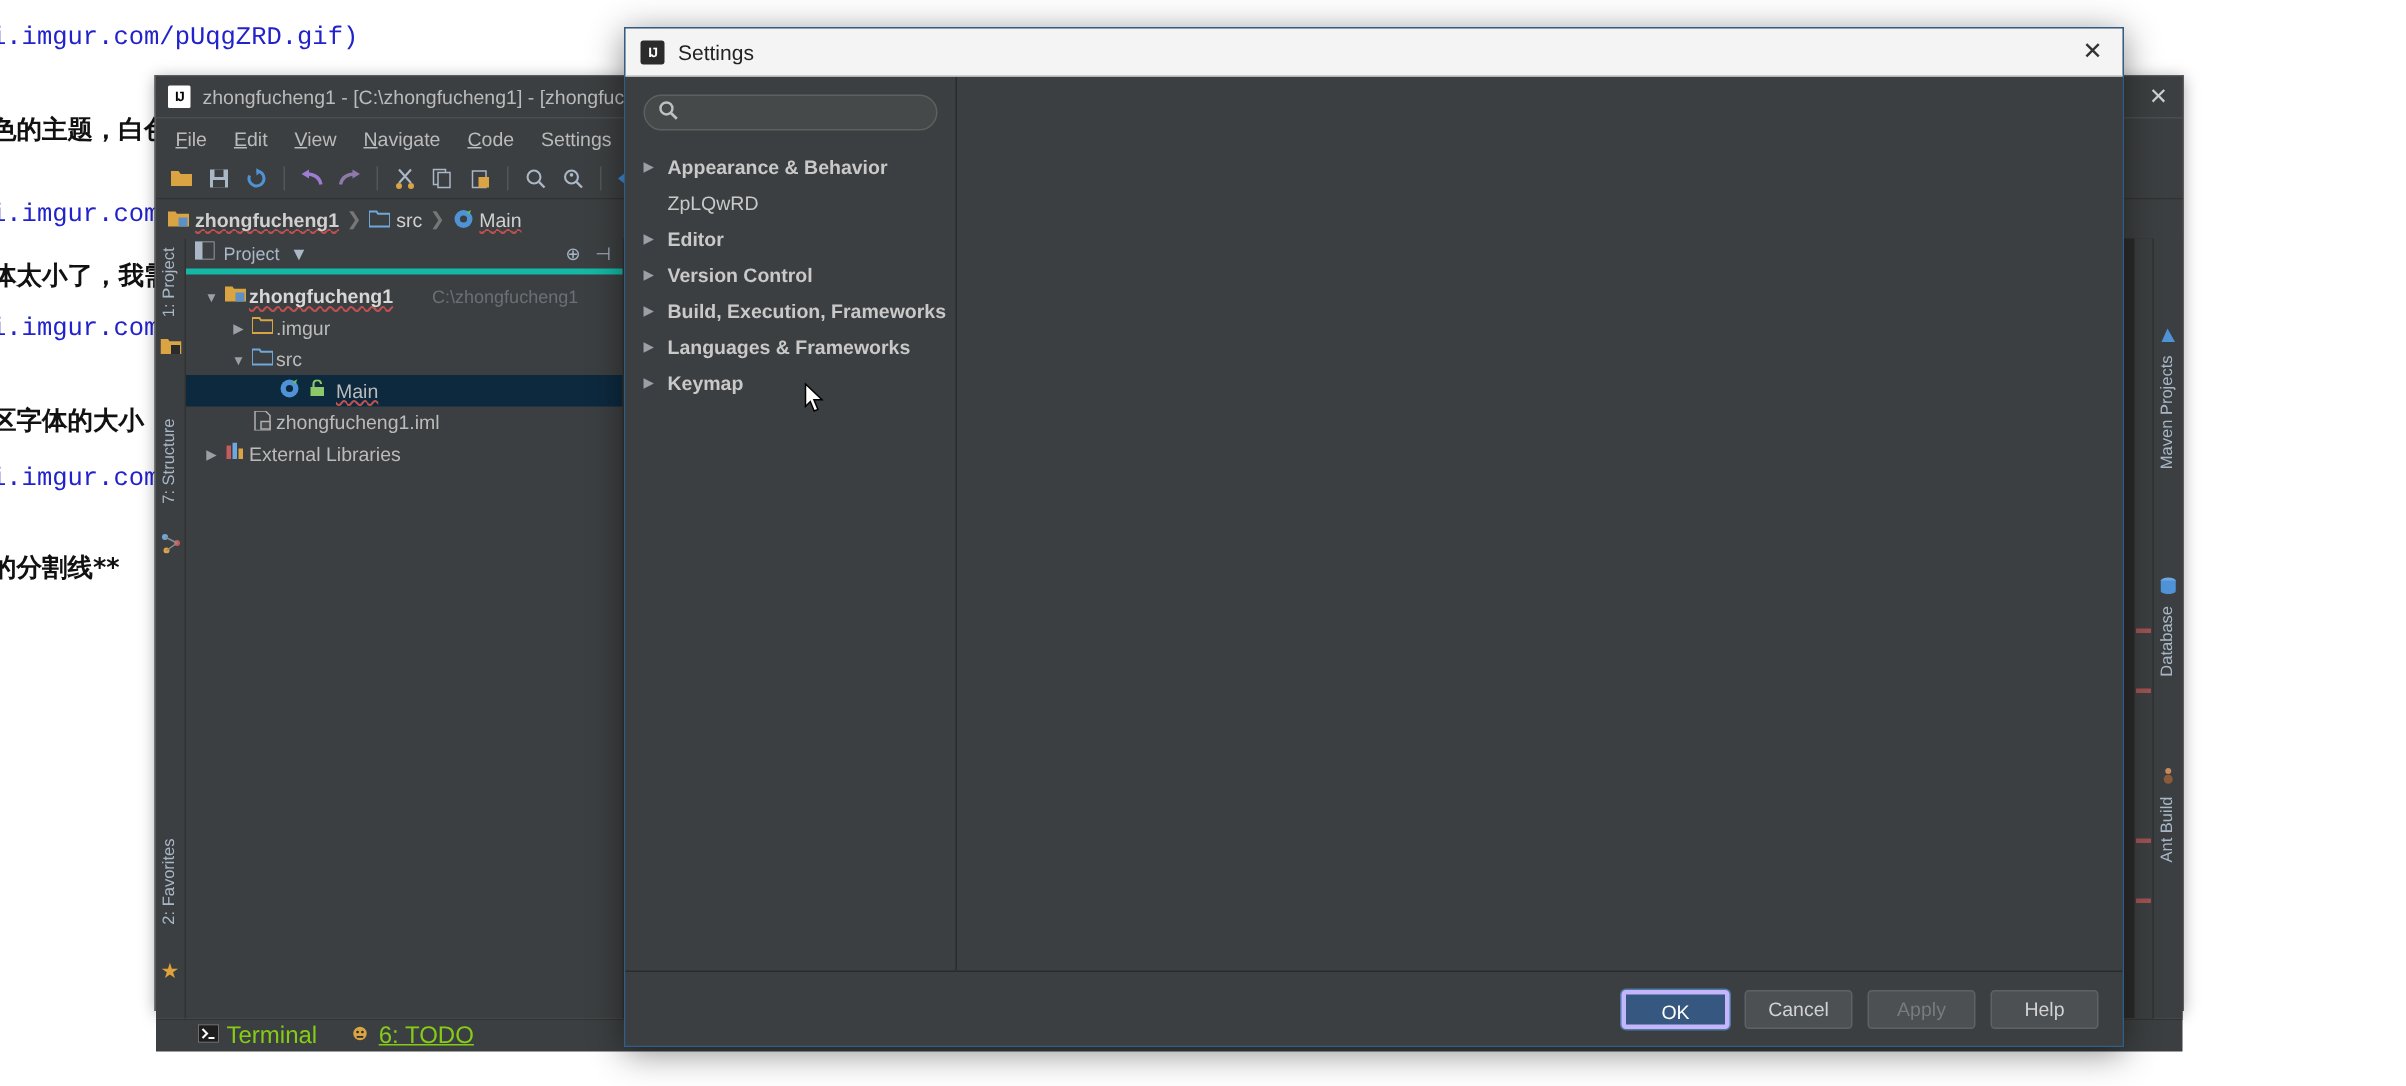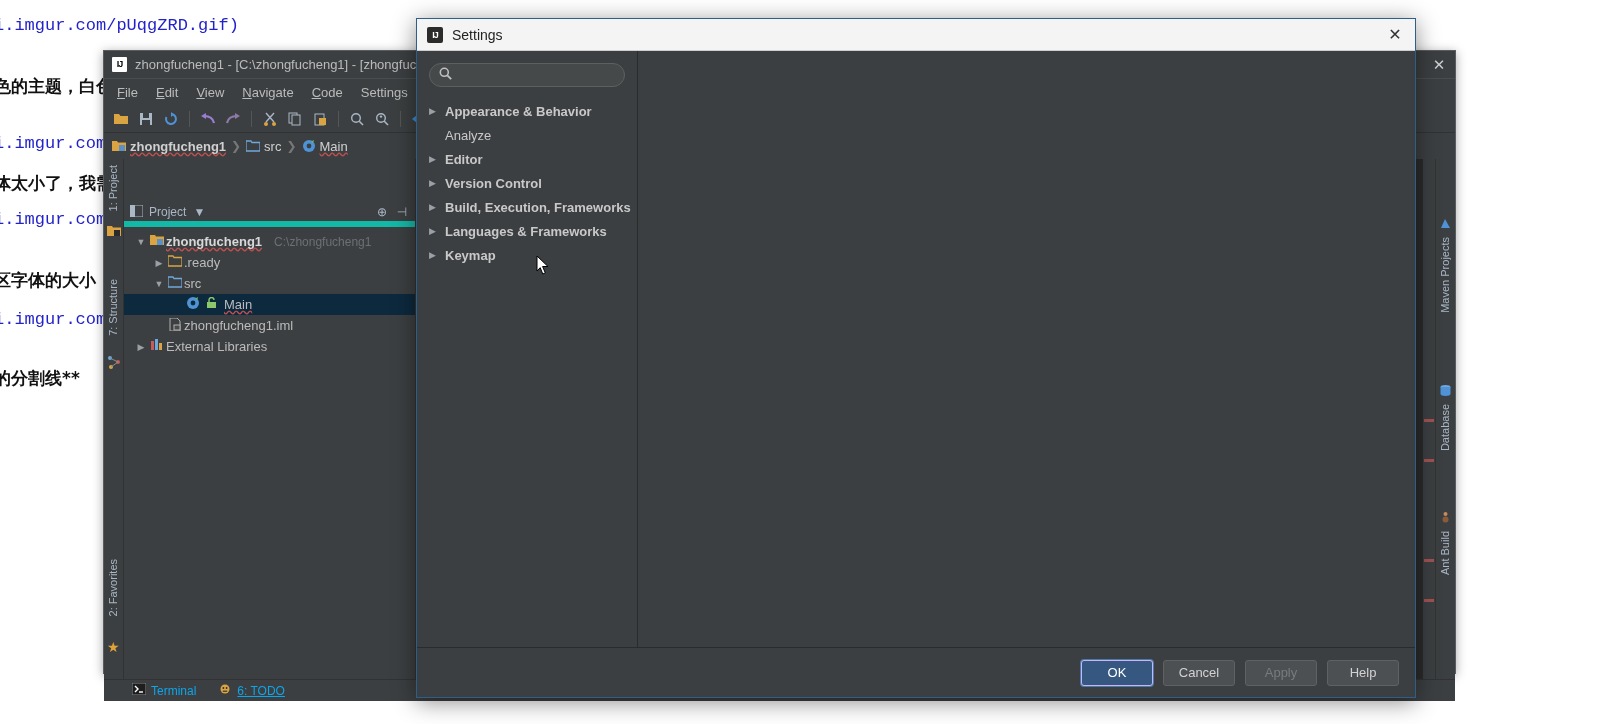--- a/index.html
+++ b/index.html
@@ -85,51 +85,51 @@
     margin-left:-7px;
   }
   .strip-icon { position:absolute; left:3px; width:14px; height:14px; font-size:11px; }
 
   .project-pane {
     width:292px; background:#3c3f41; flex:none; border-right:1px solid #323232;
     position:relative;
   }
   .pane-header {
     height:24px; display:flex; align-items:center; padding:0 6px; gap:6px;
-    border-bottom:6px solid #14b8a6; background:#3c3f41;margin-top:44px;
+    border-bottom:4px solid #14b8a6; background:#3c3f41;
   }
   .pane-title { color:#a9b7c6; font-size:12px; }
   .pane-spacer { flex:1; }
   .pane-ic { color:#a9b7c6; font-size:12px; width:14px; text-align:center; }
   .tree { padding-top:4px; font-size:13px; color:#a9b7c6; }
   .tnode {
     display:flex; align-items:center; height:21px; white-space:nowrap; padding-left:4px;
   }
   .tnode.sel { background:#0d293e; }
   .twist { width:14px; text-align:center; color:#9aa0a6; font-size:9px; flex:none; }
   .tico { width:18px; text-align:center; flex:none; font-size:12px; }
   .tlabel { color:#bbbbbb; }
   .tlabel.bold { font-weight:bold; color:#d8d8d8; }
-  .tpath { color:#6b7075; margin-left:12px; font-size:12px; }
+  .tpath { color:#6b7075; margin-left:26px; font-size:12px; }
   .wavyu { text-decoration: underline wavy #c05050; text-decoration-skip-ink:none; }
 
   .editor-area { flex:1; background:#2b2b2b; position:relative; }
   .gutter-line { position:absolute; right:0; width:12px; background:#3c3f41; top:0; bottom:0; }
   .err-mark { position:absolute; right:1px; width:10px; height:3px; background:#a05252; }
 
   .right-strip {
     width:20px; background:#3c3f41; flex:none; position:relative; border-left:1px solid #323232;
   }
 
   
   .toolwin-bar {
     height:22px; background:#3c3f41; border-top:1px solid #323232;
     display:flex; align-items:center; padding-left:28px; gap:22px;
   }
-  .tw-item { display:flex; align-items:center; gap:5px; color:#0ea5e9; font-size:12px; }
+  .tw-item { display:flex; align-items:center; gap:5px; color:#84cc16; font-size:16px; }
   .statusbar {
     height:22px; background:#3c3f41; border-top:1px solid #323232;
     display:flex; align-items:center; padding-left:10px; gap:8px;
   }
   .status-text { color:#a9b7c6; font-size:12px; white-space:nowrap; }
   .status-box { width:11px; height:11px; border:1px solid #8d8d8d; background:#4a4d4f; }
 
   
   .dialog {
     position:absolute; left:416px; top:18px; width:1000px; height:680px;
@@ -179,21 +179,21 @@
     height:50px; background:#3c3f41; border-top:1px solid #2b2b2b;
     display:flex; align-items:center; justify-content:flex-end;
     padding-right:16px; gap:10px; flex:none;
   }
   .btn {
     min-width:72px; height:26px; padding:0 14px;
     background:#4c5052; border:1px solid #5e6263; border-radius:3px;
     color:#d2d2d2; font-size:13px; line-height:24px; text-align:center;
   }
   .btn.default {
-    background:#365880; border:1px solid #c4b5fd; color:#ffffff;
+    background:#365880; border:3px solid #c4b5fd; color:#ffffff;
     box-shadow: 0 0 0 1px #4d7aa5;
   }
   .btn.disabled { color:#777b7d;text-align:center; }
 
   
   .cursor {
     position:absolute; left:536px; top:255px; width:14px; height:20px;
     pointer-events:none;
   }
 </style>
@@ -388,21 +388,21 @@
             <span class="tlabel bold wavyu">zhongfucheng1</span>
             <span class="tpath">C:\zhongfucheng1</span>
           </div>
           <div class="tnode" style="padding-left:28px;">
             <span class="twist">▶</span>
             <span class="tico">
               <svg width="14" height="12" viewBox="0 0 14 12">
                   <path d="M0 1h5l1 1.5h8V11H0z" fill="none" stroke="#d9a441" stroke-width="1.3"></path>
                 </svg>
             </span>
-            <span class="tlabel">.ready</span>
+            <span class="tlabel">.imgur</span>
           </div>
           <div class="tnode" style="padding-left:28px;">
             <span class="twist">▼</span>
             <span class="tico">
               <svg width="14" height="12" viewBox="0 0 14 12">
                   <path d="M0 1h5l1 1.5h8V11H0z" fill="none" stroke="#6fa8dc" stroke-width="1.3"></path>
                 </svg>
             </span>
             <span class="tlabel">src</span>
           </div>
@@ -526,21 +526,21 @@
           </span>
           <input class="search-input" type="text" value="" placeholder="" style="">
         </div>
 
         <div class="cat">
           <span class="cat-arrow">▶</span>
           <span class="cat-label">Appearance &amp; Behavior</span>
         </div>
         <div class="cat leaf">
           <span class="cat-arrow"></span>
-          <span class="cat-label">Analyze</span>
+          <span class="cat-label">ZpLQwRD</span>
         </div>
         <div class="cat">
           <span class="cat-arrow">▶</span>
           <span class="cat-label">Editor</span>
         </div>
         <div class="cat">
           <span class="cat-arrow">▶</span>
           <span class="cat-label">Version Control</span>
         </div>
         <div class="cat">

